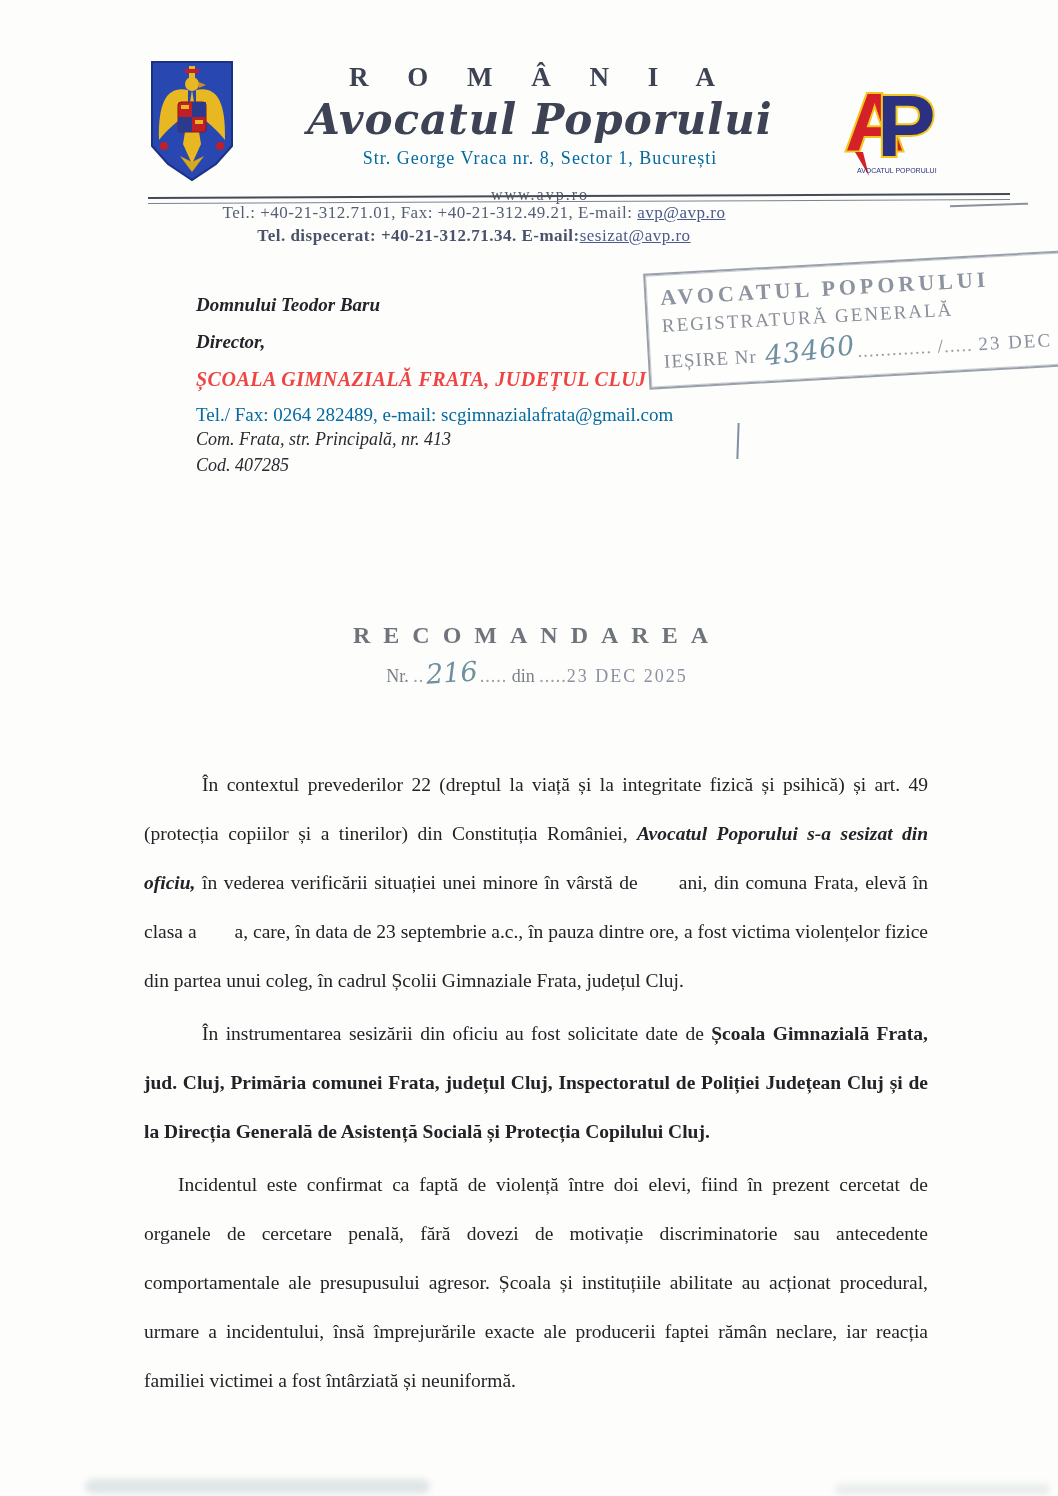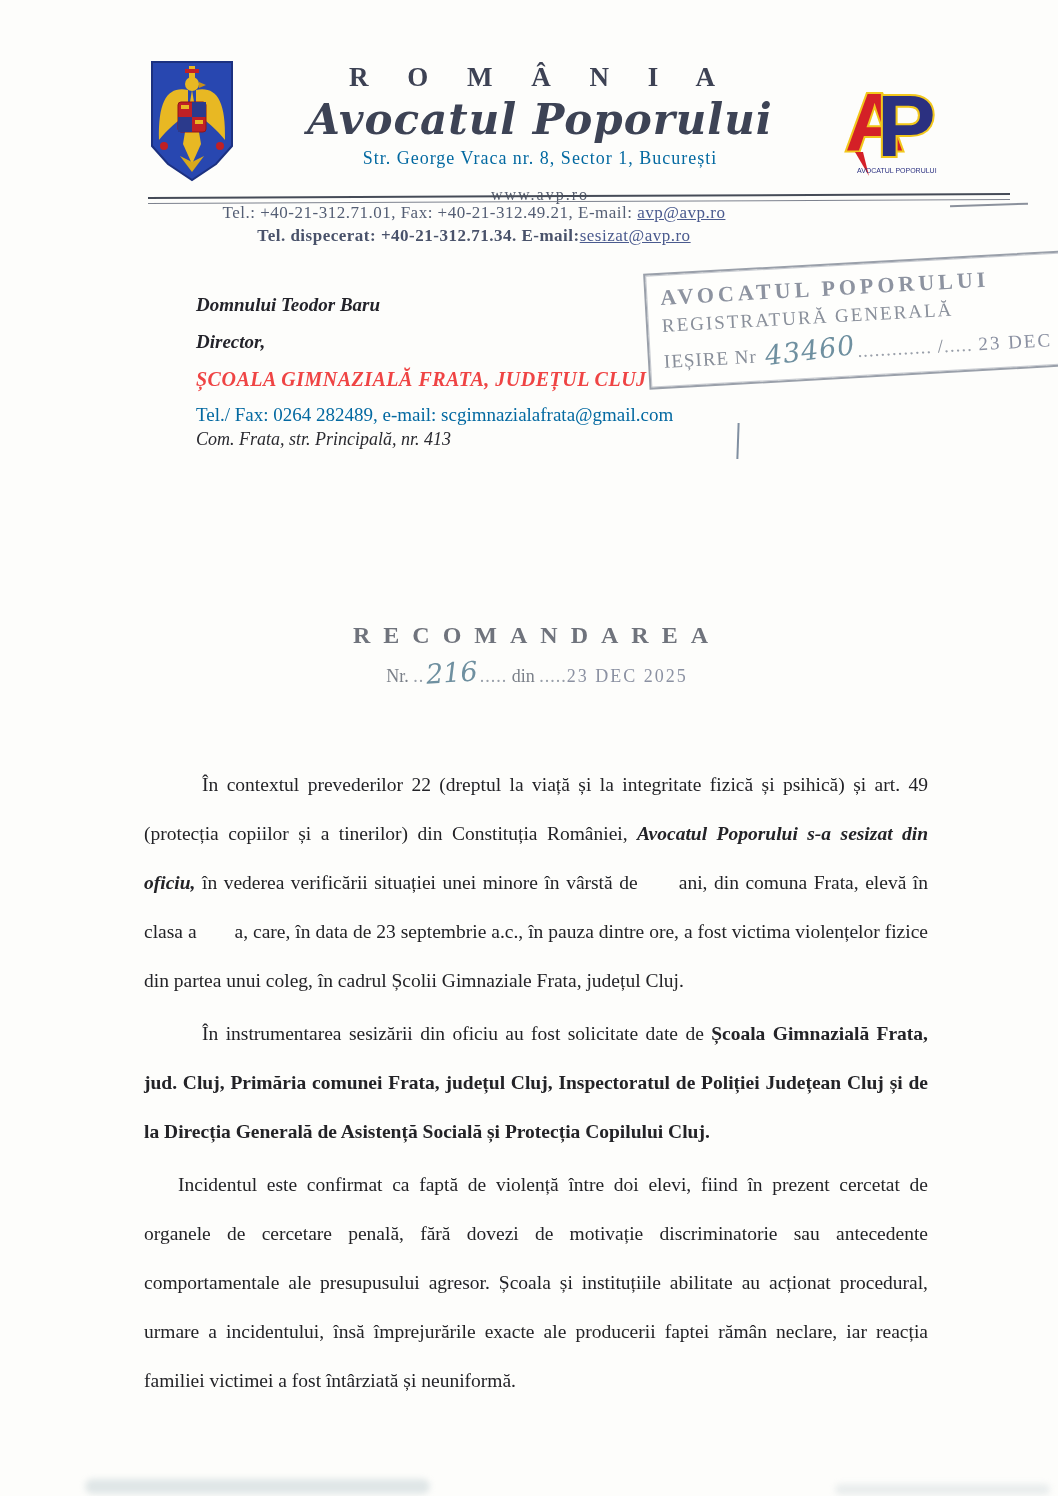--- a/index.html
+++ b/index.html
@@ -144,20 +144,21 @@
       <span>/</span><span class="dots">.....</span>
       <span class="date-stamp">23 DEC 2025</span></div>
   </div>
 
   <div class="recipient">
     <p class="rec-name">Domnului Teodor Baru</p>
     <p class="rec-role">Director,</p>
     <p class="rec-org">ȘCOALA GIMNAZIALĂ FRATA, JUDEȚUL CLUJ</p>
     <p class="rec-contact">Tel./ Fax: 0264 282489, e-mail: scgimnazialafrata@gmail.com</p>
     <p class="rec-addr">Com. Frata, str. Principală, nr. 413</p>
+    <p class="rec-cod">Cod. 407285</p>
   </div>
 
   <div class="cursor-artifact"></div>
 
   <div class="title-block">
     <div class="rec-heading">RECOMANDAREA</div>
     <div class="nr-line"><span>Nr.</span>
       <span class="dots">..</span><span class="handwritten">216</span><span class="dots">.....</span>
       <span>din</span>
       <span class="dots">.....</span><span class="date-stamp">23 DEC 2025</span></div>

